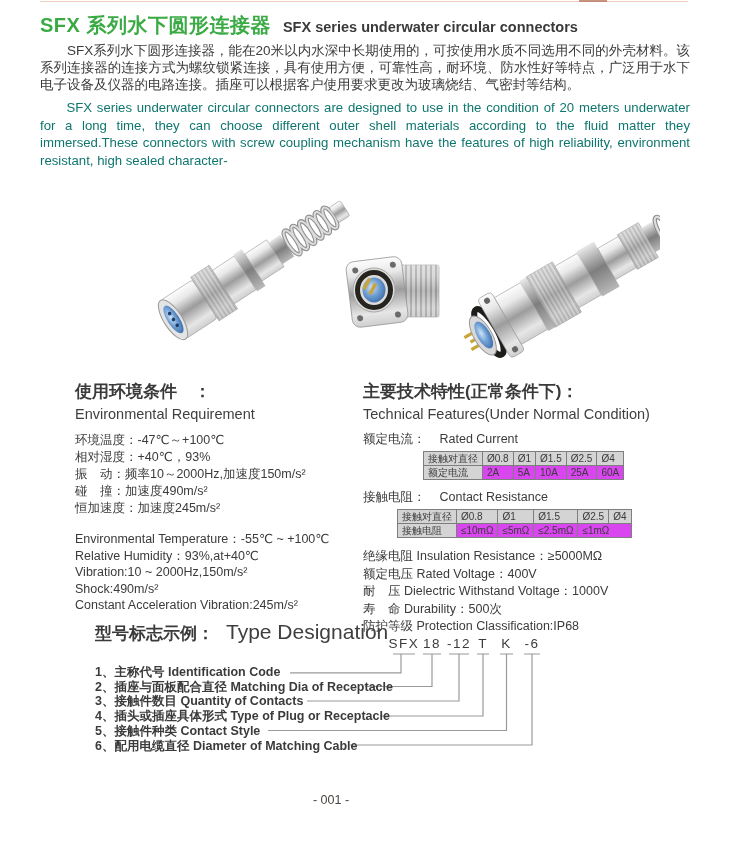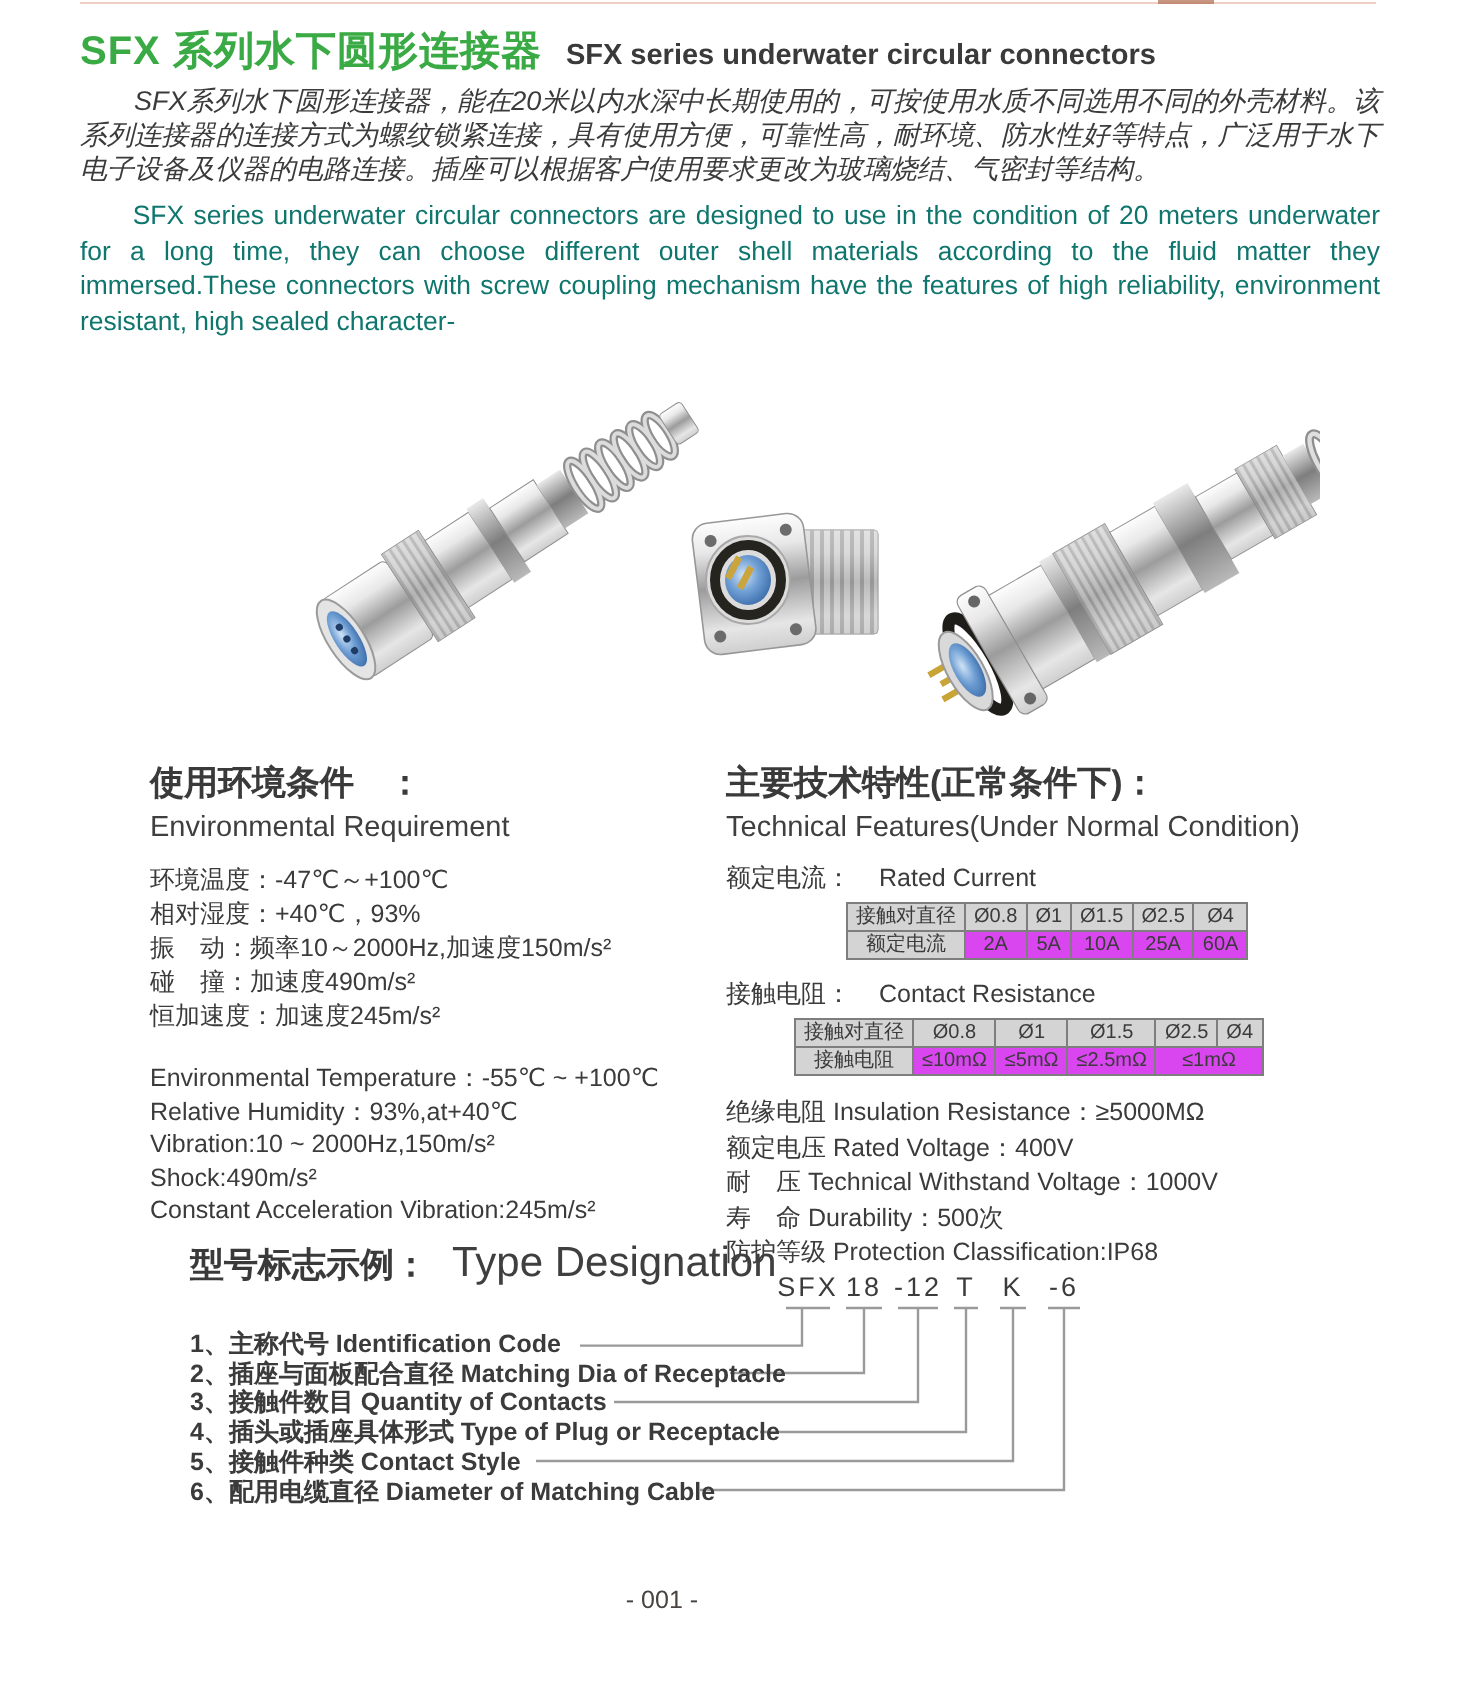--- a/index.html
+++ b/index.html
@@ -8,38 +8,38 @@
     font-family:"Liberation Sans","DejaVu Sans",sans-serif;color:#3b3b3b;overflow:hidden;
   }
   .top-rule{position:absolute;left:40px;top:1px;width:648px;height:1px;background:#f0cfc3;}
   .top-rule-dark{position:absolute;left:579px;top:0;width:28px;height:2px;background:#b97a63;opacity:.8;}
 
   .title-row{position:absolute;left:40px;top:12px;width:660px;white-space:nowrap;}
   .title-cn{font-size:20px;font-weight:bold;color:#3aaa44;letter-spacing:.5px;}
   .title-en{font-size:14.5px;font-weight:bold;color:#3a3a3a;margin-left:12px;}
 
   .para{position:absolute;left:40px;width:650px;text-align:justify;margin:0;}
-  .para-cn{top:42px;font-size:13.5px;line-height:17px;text-indent:2em;font-style:italic;}
+  .para-cn{top:42px;font-size:13.5px;line-height:17px;text-indent:2em;}
   .para-en{top:99px;font-size:13.2px;line-height:17.5px;text-indent:2em;color:#0f766e;}
 
   .photo{position:absolute;left:100px;top:173px;width:560px;height:198px;}
 
   .col{position:absolute;}
   .col-env{left:75px;top:380px;width:290px;}
   .col-tech{left:363px;top:380px;width:335px;}
   .h-cn{font-size:17px;font-weight:bold;color:#3a3a3a;}
   .h-en{font-size:14.5px;color:#3f3f3f;margin-top:3px;}
   .spec-lines{margin-top:10px;font-size:12.5px;line-height:17px;}
   .spec-lines div{white-space:nowrap;}
   .spec-lines.en{margin-top:14px;line-height:16.5px;}
 
   .tbl-label{margin-top:9px;font-size:12.5px;white-space:nowrap;}
   .tbl-label .en{margin-left:14px;}
   table.spec-table{border-collapse:collapse;font-size:10px;color:#3b3b3b;margin-top:3px;}
-  table.spec-table td{border:1px solid #7e7e7e;text-align:center;padding:0 4px;height:13px;line-height:13px;white-space:nowrap;}
+  table.spec-table td{border:1px solid #7e7e7e;padding:0 4px;height:13px;line-height:13px;white-space:nowrap;}
   table.spec-table td.hd{background:#d4d4d4;}
   table.spec-table td.val{background:#d946ef;}
   .t1{margin-left:60px;}
   .t2{margin-left:34px;}
   .other-lines{margin-top:10px;font-size:12.5px;line-height:17.5px;}
   .other-lines div{white-space:nowrap;}
 
   .td-heading{position:absolute;left:95px;top:620px;white-space:nowrap;}
   .td-heading .h-en-inline{font-size:21px;color:#3f3f3f;margin-left:12px;font-weight:normal;}
   .td-diagram{position:absolute;left:60px;top:630px;width:600px;height:135px;}
@@ -245,21 +245,21 @@
         <td class="val">≤5mΩ</td>
         <td class="val">≤2.5mΩ</td>
         <td class="val" colspan="2">≤1mΩ</td>
       </tr>
     </tbody>
       </table>
 
     <div class="other-lines">
       <div>绝缘电阻 Insulation Resistance：≥5000MΩ</div>
       <div>额定电压 Rated Voltage：400V</div>
-      <div>耐　压 Technical Withstand Voltage：1000V</div>
+      <div>耐　压 Dielectric Withstand Voltage：1000V</div>
       <div>寿　命 Durability：500次</div>
       <div>防护等级 Protection Classification:IP68</div>
     </div>
   </div>
 
   <div class="td-heading">
     <span class="h-cn">型号标志示例：</span><span class="h-en-inline">Type Designation</span>
   </div>
 
   <svg class="td-diagram" viewBox="0 0 600 135">

